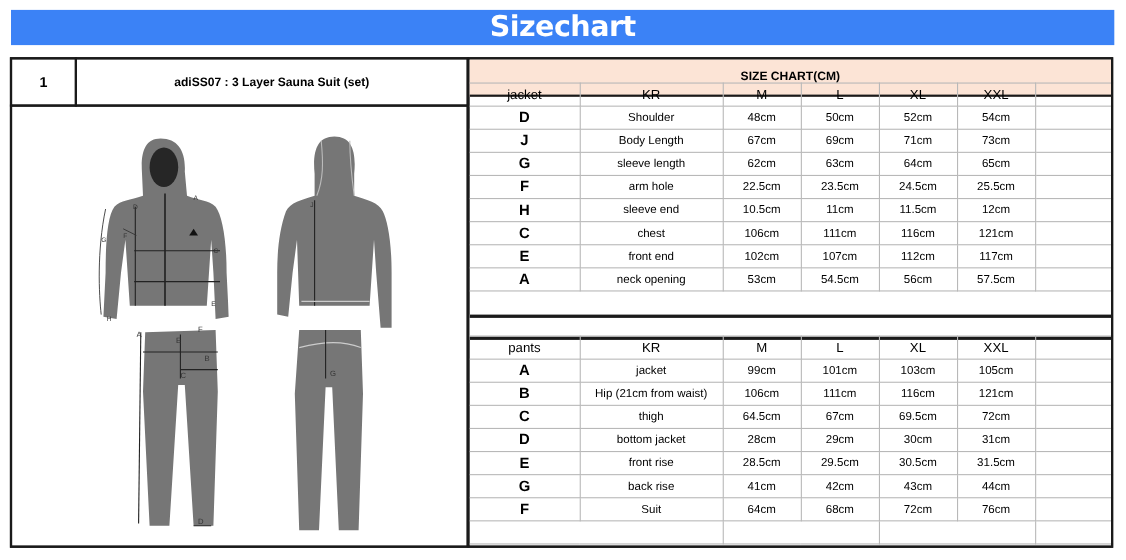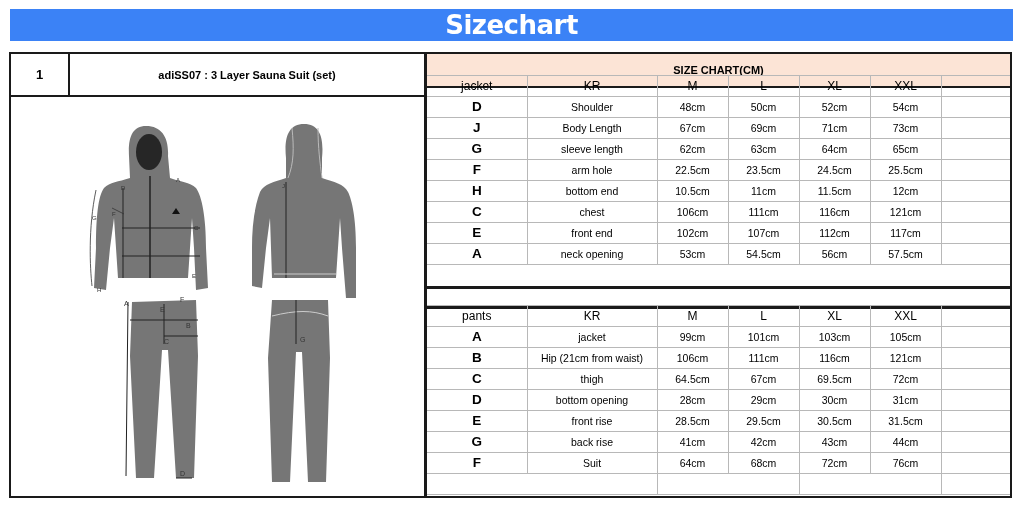--- a/index.html
+++ b/index.html
@@ -147,21 +147,21 @@
         <td class="code">F</td>
         <td>arm hole</td>
         <td>22.5cm</td>
         <td>23.5cm</td>
         <td>24.5cm</td>
         <td>25.5cm</td>
         <td></td>
       </tr>
   <tr>
         <td class="code">H</td>
-        <td>bottom end</td>
+        <td>sleeve end</td>
         <td>10.5cm</td>
         <td>11cm</td>
         <td>11.5cm</td>
         <td>12cm</td>
         <td></td>
       </tr>
   <tr>
         <td class="code">C</td>
         <td>chest</td>
         <td>106cm</td>
@@ -235,21 +235,21 @@
         <td class="code">C</td>
         <td>thigh</td>
         <td>64.5cm</td>
         <td>67cm</td>
         <td>69.5cm</td>
         <td>72cm</td>
         <td></td>
       </tr>
   <tr>
         <td class="code">D</td>
-        <td>bottom opening</td>
+        <td>bottom jacket</td>
         <td>28cm</td>
         <td>29cm</td>
         <td>30cm</td>
         <td>31cm</td>
         <td></td>
       </tr>
   <tr>
         <td class="code">E</td>
         <td>front rise</td>
         <td>28.5cm</td>

